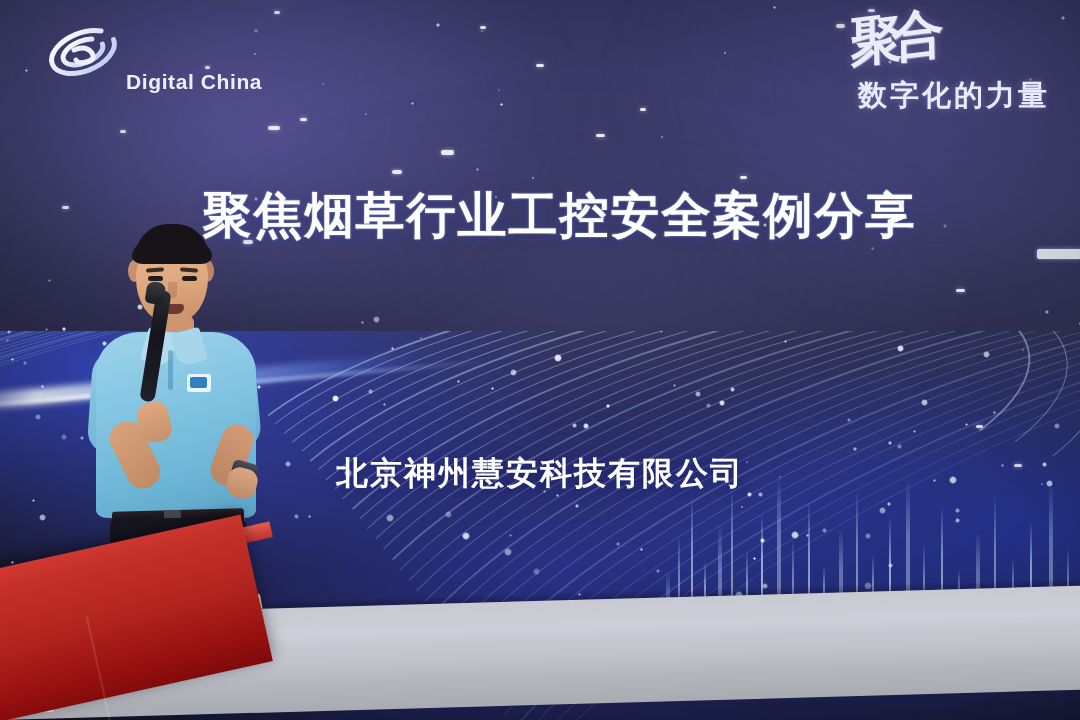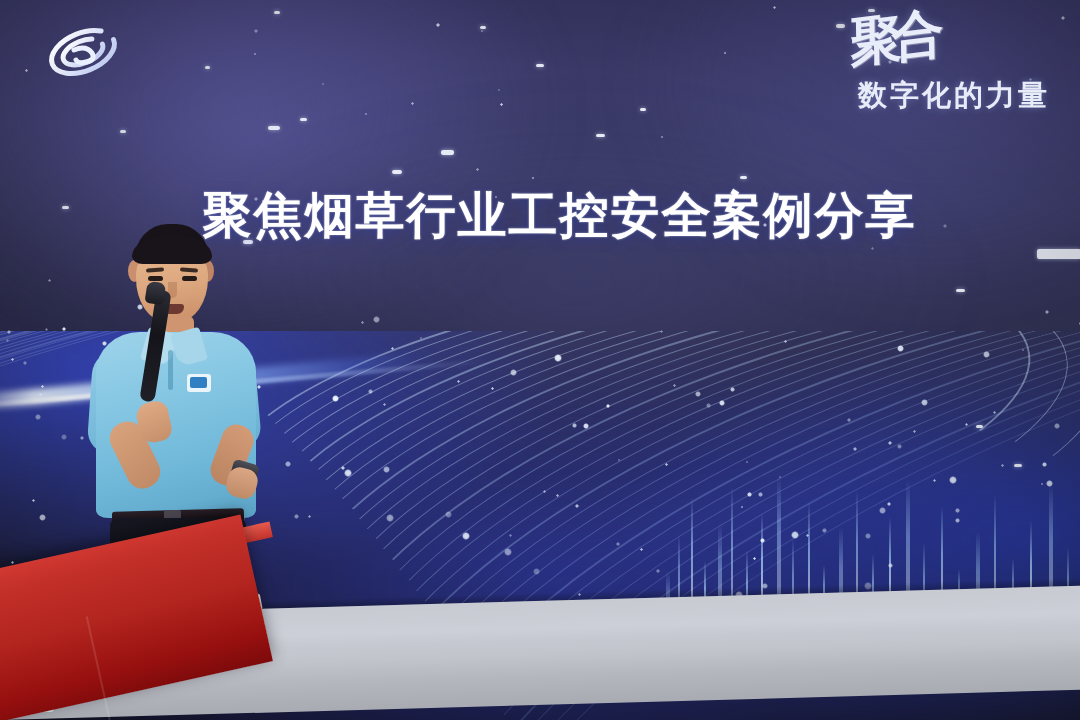--- a/index.html
+++ b/index.html
@@ -646,28 +646,30 @@
       <defs>
         <linearGradient id="sg" x1="0" y1="0" x2="1" y2="1">
           <stop offset="0" stop-color="#ffffff"></stop>
           <stop offset="1" stop-color="#b9c6f0"></stop>
         </linearGradient>
       </defs>
       <ellipse cx="39" cy="32" rx="33" ry="19" fill="none" stroke="url(#sg)" stroke-width="5" transform="rotate(-22 39 32)" stroke-linecap="round" stroke-dasharray="150 36"></ellipse>
       <ellipse cx="39" cy="32" rx="21" ry="11" fill="none" stroke="url(#sg)" stroke-width="5" transform="rotate(-22 39 32)" stroke-linecap="round" stroke-dasharray="90 26"></ellipse>
       <path d="M30 30 q12 -5 18 3 q4 7 -6 9 q-8 2 -10 -2" fill="none" stroke="#eaf0ff" stroke-width="5" stroke-linecap="round"></path>
     </svg>
+    <div class="dc-en">Digital China</div>
   </div>
 
   <div class="logo-ju">
     <div class="ju-brush">聚合</div>
     <div class="ju-sub">数字化的力量</div>
   </div>
 
   <div class="slide-title">聚焦烟草行业工控安全案例分享</div>
+  <div class="slide-org">北京神州慧安科技有限公司</div>
 
   <div class="floor-shadow"></div>
   <div class="floor"></div>
   <div class="floor-seam"></div>
 
   <div class="speaker">
     <div class="sp-hair"></div>
     <div class="sp-ear-l"></div>
     <div class="sp-ear-r"></div>
     <div class="sp-face"></div>

